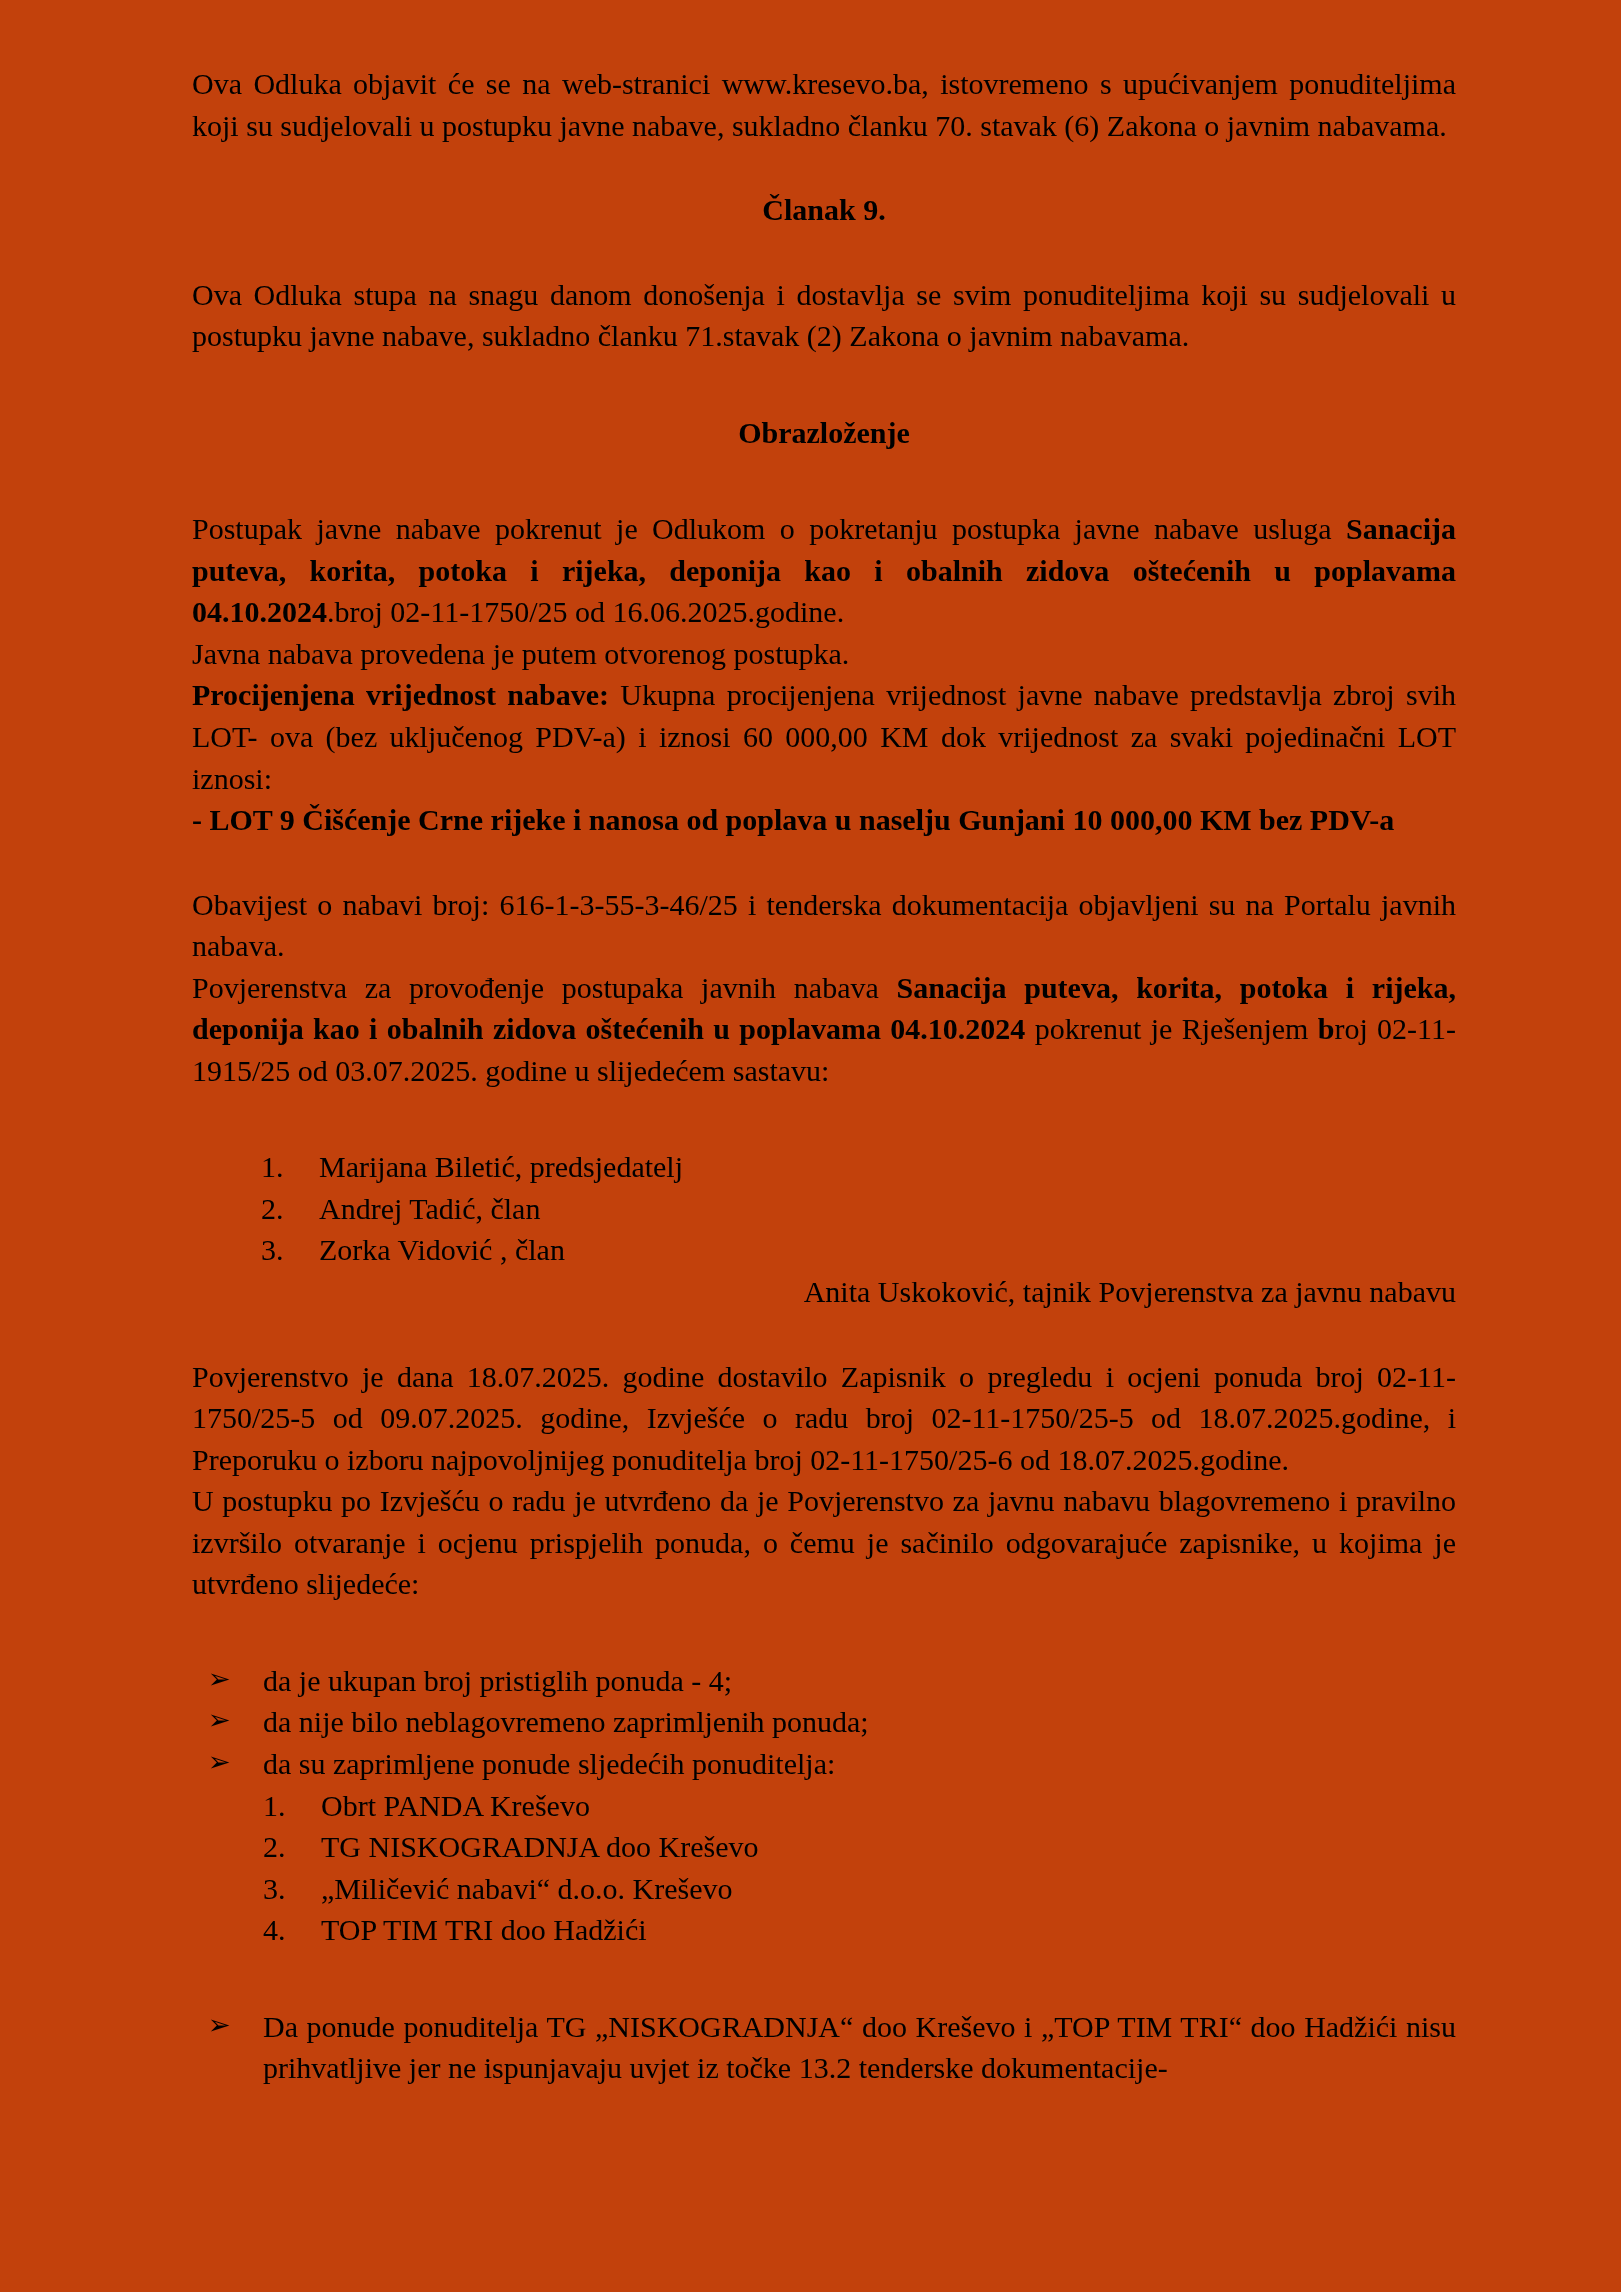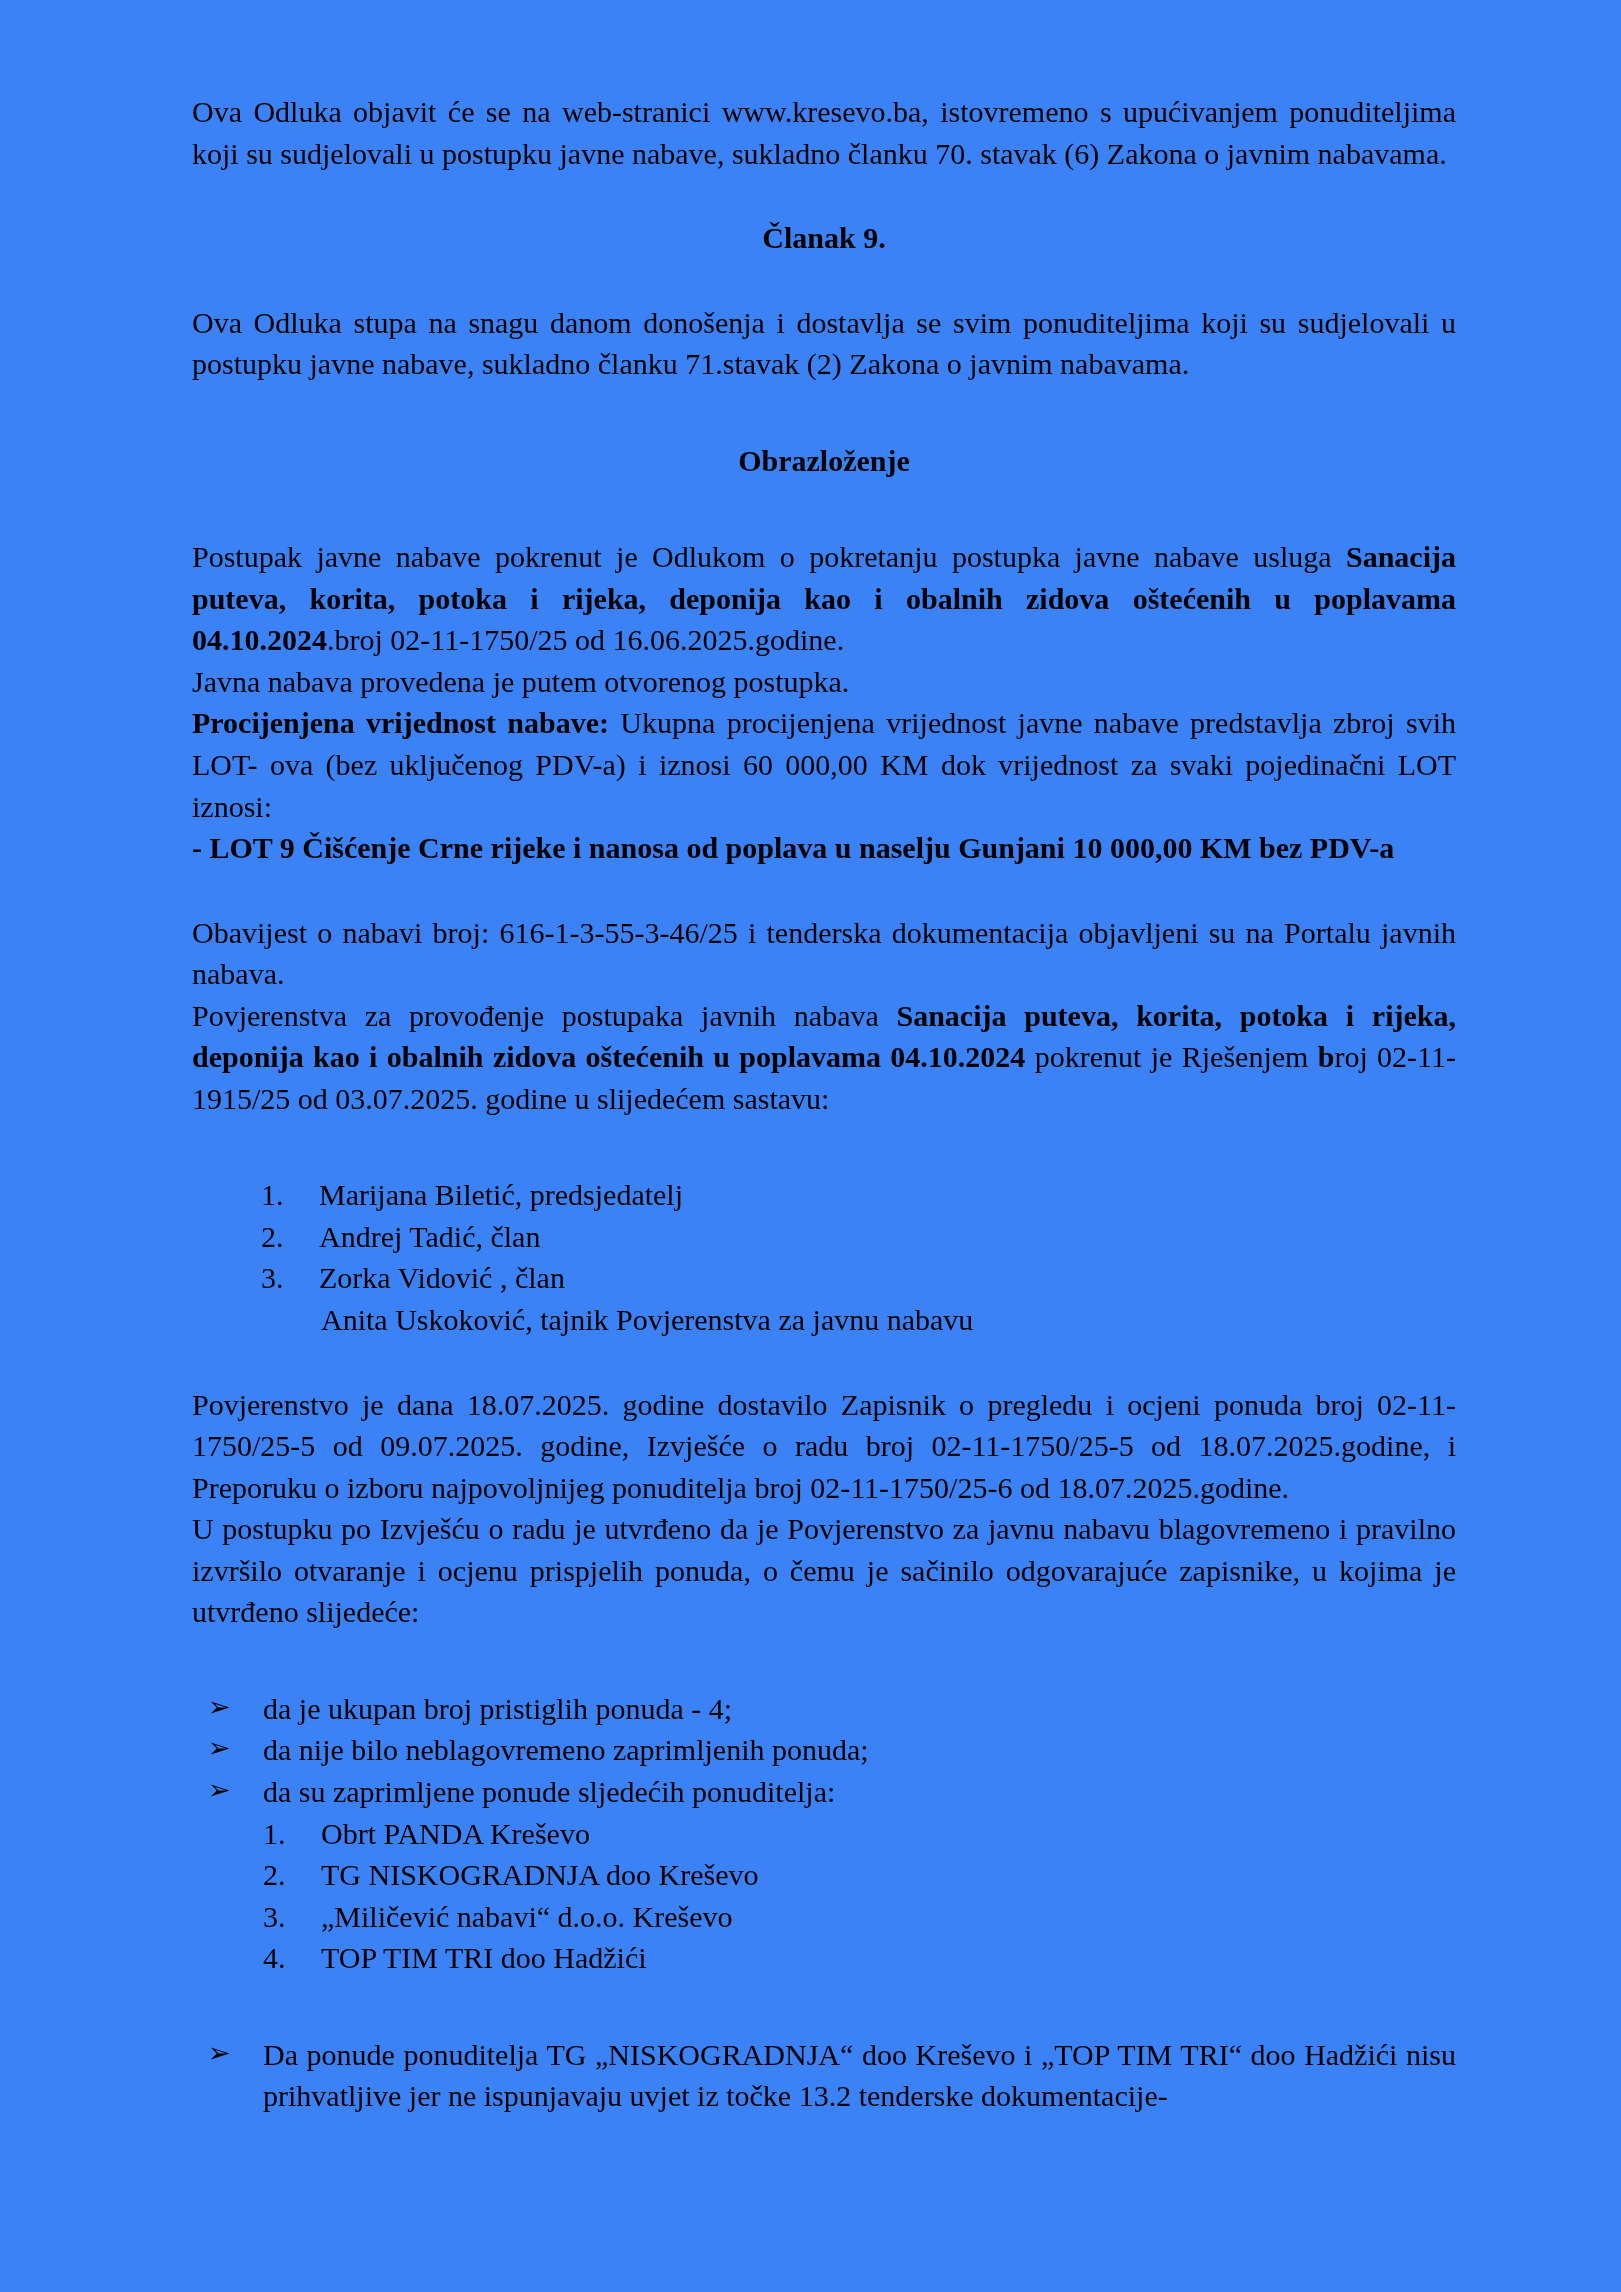--- a/index.html
+++ b/index.html
@@ -10,23 +10,23 @@
   }
   body {
     font-family: "Liberation Serif", "DejaVu Serif", serif;
     color: #000000;
   }
   .page {
     position: relative;
     width: 1621px;
     height: 2293px;
     margin: 0 auto;
-    background: #3b82f6;
+    background: #c2410c;
     box-sizing: border-box;
-    padding: 91px 165px 0 192px;
+    padding: 63px 165px 0 192px;
     overflow: hidden;
   }
   .doc-body {
     width: 1264px;
     font-size: 30px;
     line-height: 1.385;
     text-align: justify;
     text-justify: inter-word;
     -webkit-hyphens: none;
     hyphens: none;
@@ -66,21 +66,21 @@
     left: 71px;
     top: 0;
     width: 47px;
     text-align: left;
   }
   ol.num-list.members > li { padding-left: 127px; }
   ol.num-list.members > li > .marker { left: 69px; }
 
   .sub-line {
     padding-left: 129px;
-    text-align: left;
+    text-align: right;
   }
 
   
   ul.arrow-list {
     margin: 0;
     padding: 0;
     list-style: none;
   }
   ul.arrow-list > li {
     position: relative;

